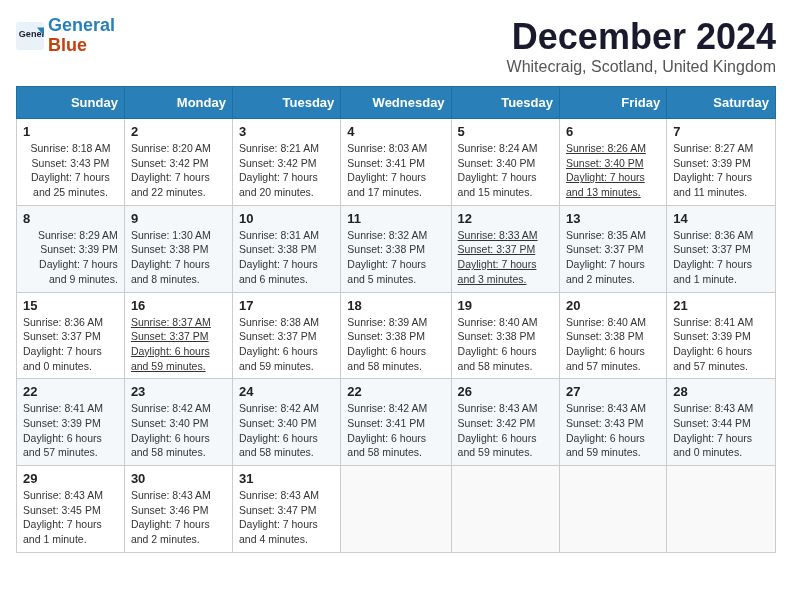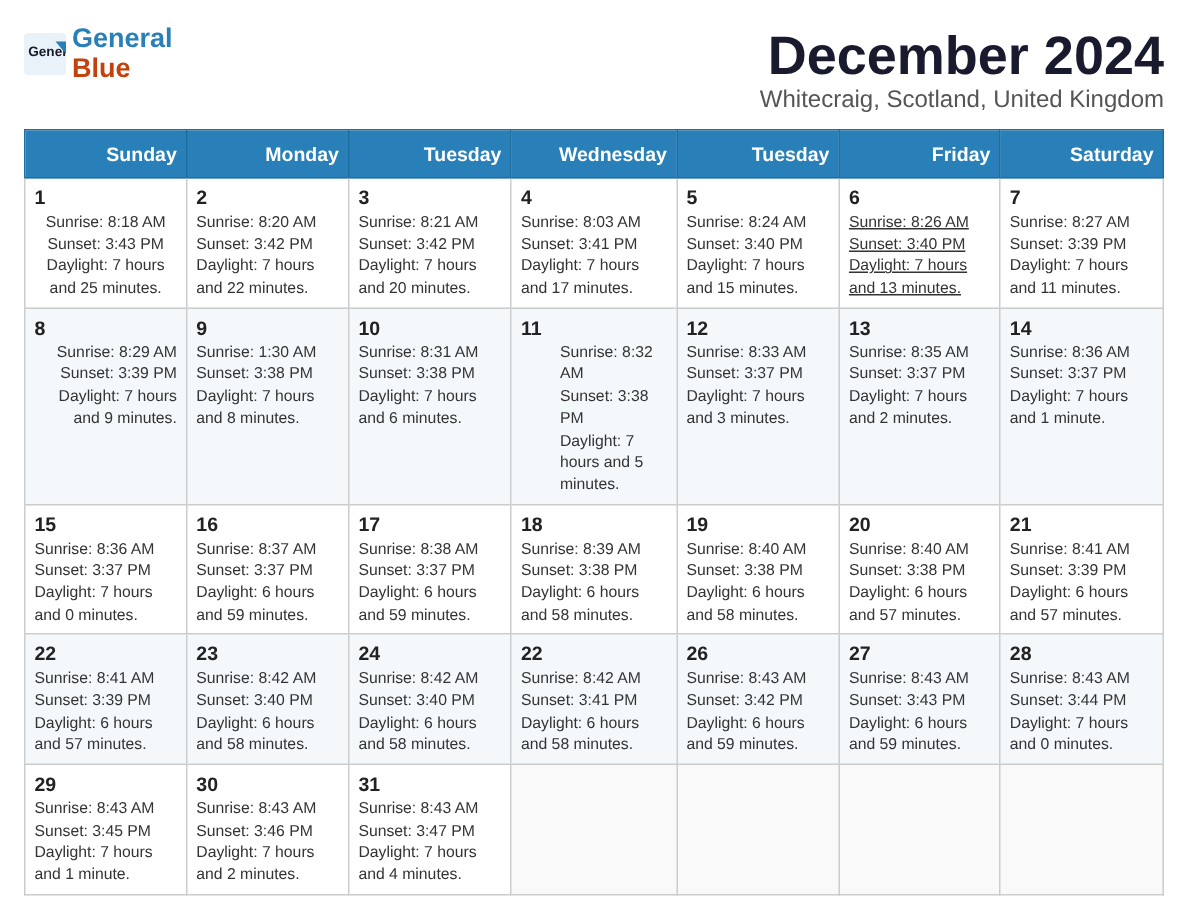--- a/index.html
+++ b/index.html
@@ -181,27 +181,27 @@
 Daylight: 7 hours and 8 minutes.</div>
         </td>
         <td>
           <span class="day-num">10</span>
           <div class="day-info" style="white-space: pre-line;">Sunrise: 8:31 AM
 Sunset: 3:38 PM
 Daylight: 7 hours and 6 minutes.</div>
         </td>
         <td>
           <span class="day-num">11</span>
-          <div class="day-info" style="white-space: pre-line; margin-left: 26px;">Sunrise: 8:32 AM
+          <div class="day-info" style="white-space: pre-line;">Sunrise: 8:32 AM
 Sunset: 3:38 PM
 Daylight: 7 hours and 5 minutes.</div>
         </td>
         <td>
           <span class="day-num">12</span>
-          <div class="day-info" style="white-space: pre-line;">Sunrise: 8:33 AM
+          <div class="day-info" style="white-space: pre-line; text-decoration: underline;">Sunrise: 8:33 AM
 Sunset: 3:37 PM
 Daylight: 7 hours and 3 minutes.</div>
         </td>
         <td>
           <span class="day-num">13</span>
           <div class="day-info" style="white-space: pre-line;">Sunrise: 8:35 AM
 Sunset: 3:37 PM
 Daylight: 7 hours and 2 minutes.</div>
         </td>
         <td>
@@ -213,21 +213,21 @@
       </tr>
       <tr>
         <td>
           <span class="day-num">15</span>
           <div class="day-info" style="white-space: pre-line;">Sunrise: 8:36 AM
 Sunset: 3:37 PM
 Daylight: 7 hours and 0 minutes.</div>
         </td>
         <td>
           <span class="day-num">16</span>
-          <div class="day-info" style="white-space: pre-line;">Sunrise: 8:37 AM
+          <div class="day-info" style="white-space: pre-line; text-decoration: underline;">Sunrise: 8:37 AM
 Sunset: 3:37 PM
 Daylight: 6 hours and 59 minutes.</div>
         </td>
         <td>
           <span class="day-num">17</span>
           <div class="day-info" style="white-space: pre-line;">Sunrise: 8:38 AM
 Sunset: 3:37 PM
 Daylight: 6 hours and 59 minutes.</div>
         </td>
         <td>

